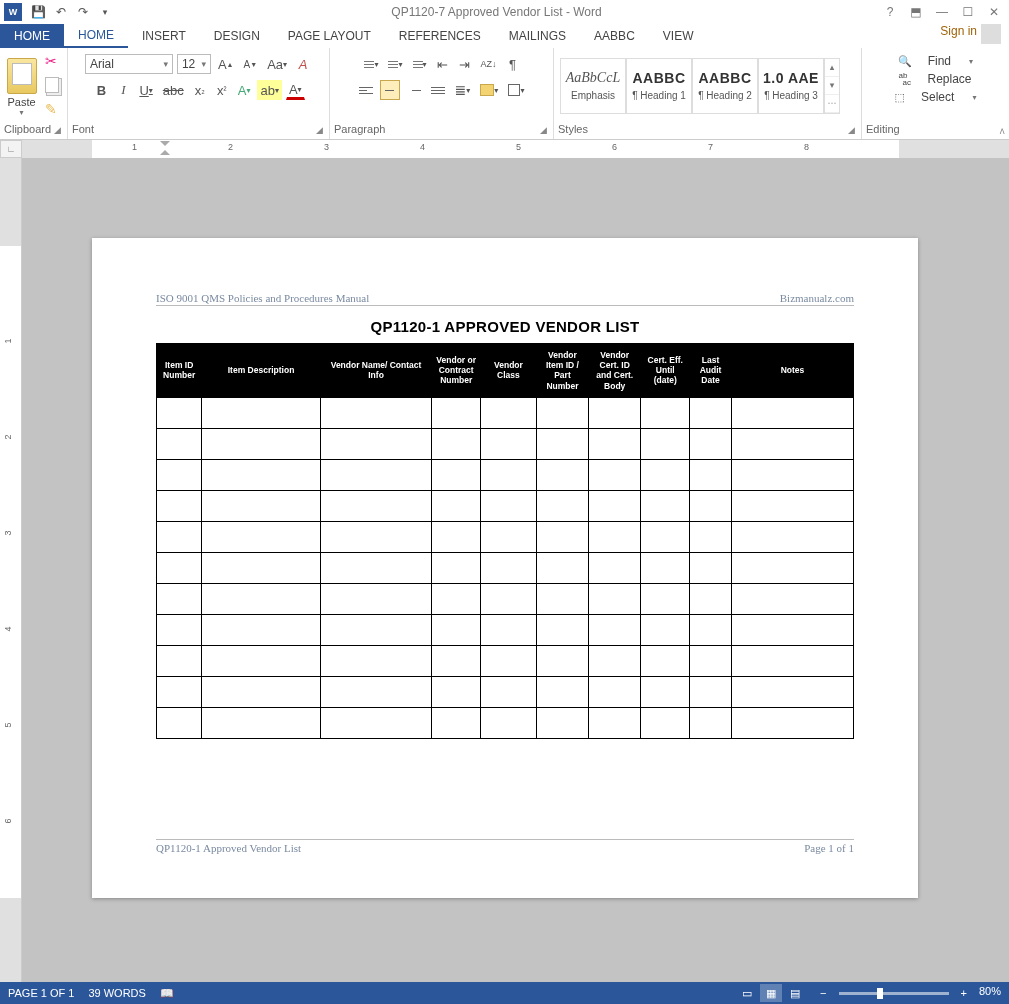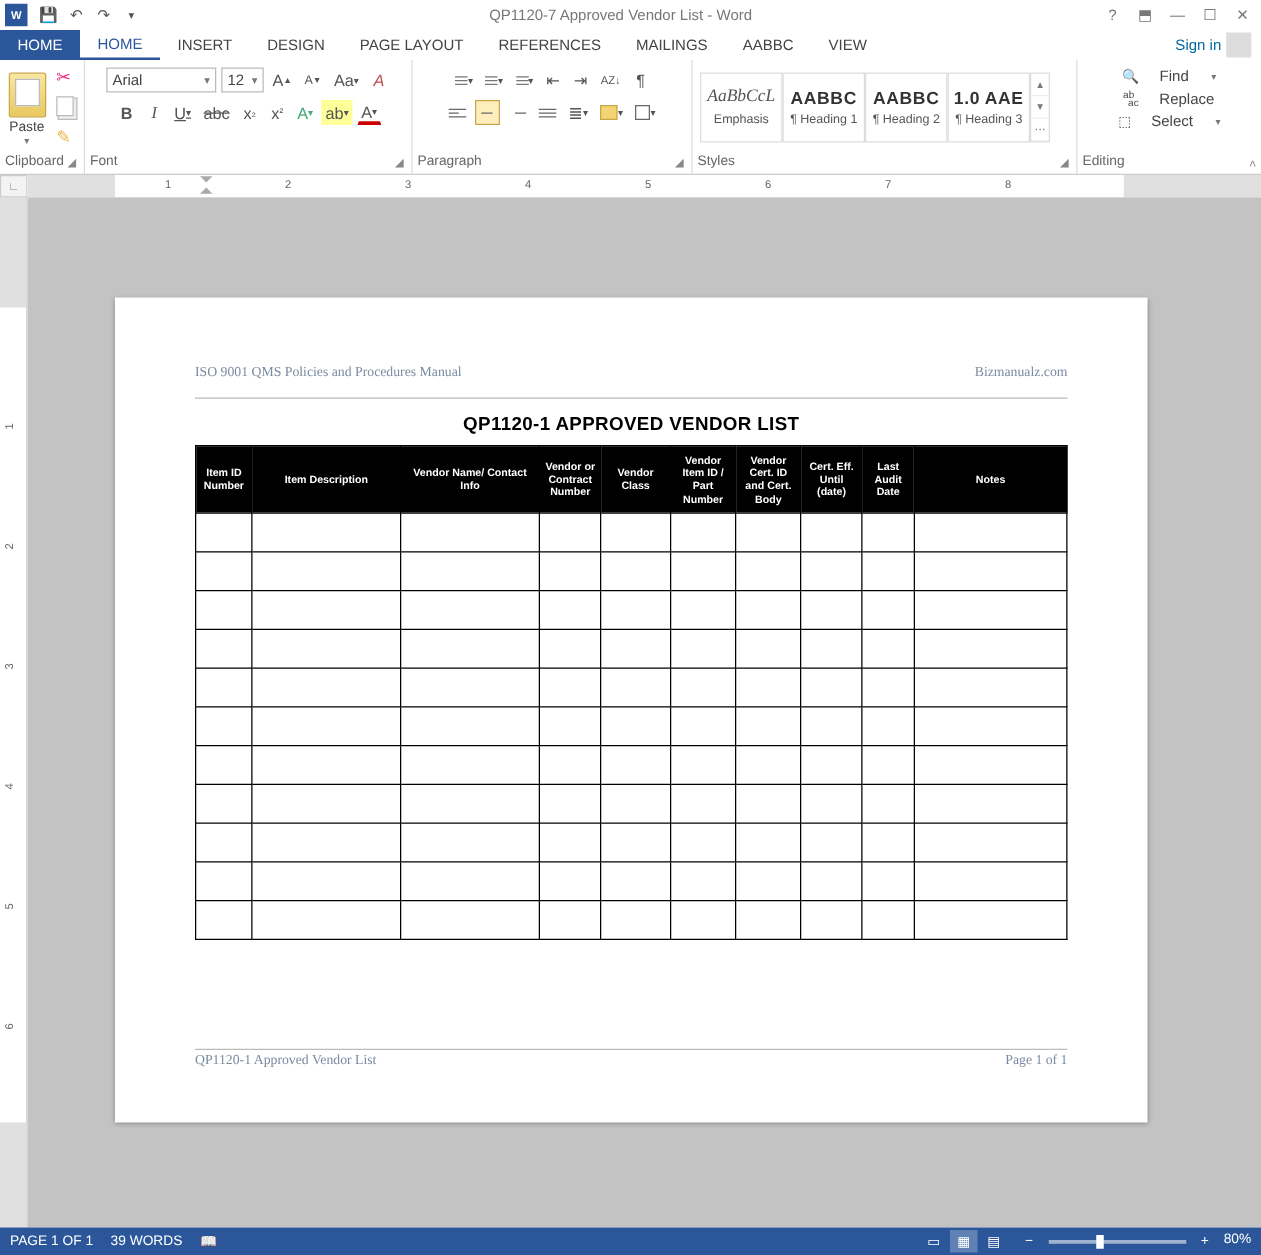--- a/index.html
+++ b/index.html
@@ -13,21 +13,21 @@
 .titlebar .title { flex: 1; text-align: center; color: #777; }
 .titlebar .winbtns { display: flex; gap: 4px; margin-right: 4px; }
 .titlebar .winbtns span { width: 22px; height: 20px; display: flex; align-items: center; justify-content: center; color: #777; cursor: pointer; }
 
 
 .tabs { height: 24px; background: #fff; display: flex; align-items: stretch; font-size: 12px; }
 .tabs .tab { padding: 0 14px; display: flex; align-items: center; color: #444; cursor: pointer; }
 .tabs .tab.file { background: #2b579a; color: #fff; font-weight: normal; }
 .tabs .tab.active { color: #2b579a; border-bottom: 2px solid #2b579a; }
 .tabs .spacer { flex: 1; }
-.tabs .signin { padding: 0 8px; display: flex; align-items: center; color: #0369a1; }
+.tabs .signin { padding: 0 8px; display: flex; color: #a16207; }
 .tabs .avatar { width: 20px; height: 20px; background: #ddd; margin-left: 4px; }
 
 
 .ribbon { height: 92px; background: #fff; display: flex; border-bottom: 1px solid #ccc; font-size: 11px; }
 .group { border-right: 1px solid #ddd; display: flex; flex-direction: column; padding: 2px 4px; }
 .group-body { flex: 1; display: flex; align-items: center; }
 .group-label { text-align: left; color: #666; font-size: 11px; padding: 2px 0; position: relative; }
 .group-label .launcher { position: absolute; right: 2px; bottom: 2px; font-size: 9px; color: #888; cursor: pointer; }
 
 
@@ -114,21 +114,21 @@
 .h-ruler .indent-marker::after { content: ""; position: absolute; left: 0; bottom: 0; border-left: 5px solid transparent; border-right: 5px solid transparent; border-bottom: 5px solid #aaa; }
 
 
 .doc-area { position: absolute; left: 0; right: 0; top: 158px; bottom: 22px; background: #c3c3c3; overflow: hidden; }
 .v-ruler { position: absolute; left: 0; top: 0; width: 22px; bottom: 0; background: #fff; border-right: 1px solid #ccc; }
 .v-ruler .vshade { position: absolute; left: 0; right: 0; top: 0; height: 88px; background: #e0e0e0; }
 .v-ruler .vshade2 { position: absolute; left: 0; right: 0; bottom: 0; top: 740px; background: #e0e0e0; }
 .v-ruler .vtick { position: absolute; left: 5px; font-size: 9px; color: #666; transform: rotate(-90deg); }
 
 .page { position: absolute; left: 92px; top: 80px; width: 826px; height: 660px; background: #fff; box-shadow: 0 1px 4px rgba(0,0,0,0.3); padding: 54px 64px 40px 64px; }
-.page-header { display: flex; justify-content: space-between; font-size: 11px; color: #7a8aa0; font-family: Georgia, serif; border-bottom: 1px solid #bbb; padding-bottom: 14px; margin-bottom: 12px; }
+.page-header { display: flex; justify-content: space-between; font-size: 11px; color: #7a8aa0; font-family: Georgia, serif; border-bottom: 1px solid #bbb; padding-bottom: 1px; margin-bottom: 12px; }
 .doc-title { text-align: center; font-weight: bold; font-size: 15px; letter-spacing: 0.3px; margin-bottom: 8px; font-family: Arial, sans-serif; color: #000; }
 .vtable { width: 100%; border-collapse: collapse; }
 .vtable th { background: #000; color: #fff; font-size: 8.5px; font-weight: bold; text-align: center; padding: 6px 2px; border: 1px solid #000; line-height: 1.2; }
 .vtable td { border: 1px solid #000; height: 31px; }
 .page-footer { position: absolute; left: 64px; right: 64px; bottom: 44px; display: flex; justify-content: space-between; font-size: 11px; color: #7a8aa0; font-family: Georgia, serif; border-top: 1px solid #bbb; padding-top: 2px; }
 
 
 .statusbar { position: absolute; left: 0; right: 0; bottom: 0; height: 22px; background: #2b579a; color: #fff; display: flex; align-items: center; font-size: 11px; padding: 0 8px; }
 .statusbar .st-item { margin-right: 14px; cursor: pointer; }
 .statusbar .st-spacer { flex: 1; }

